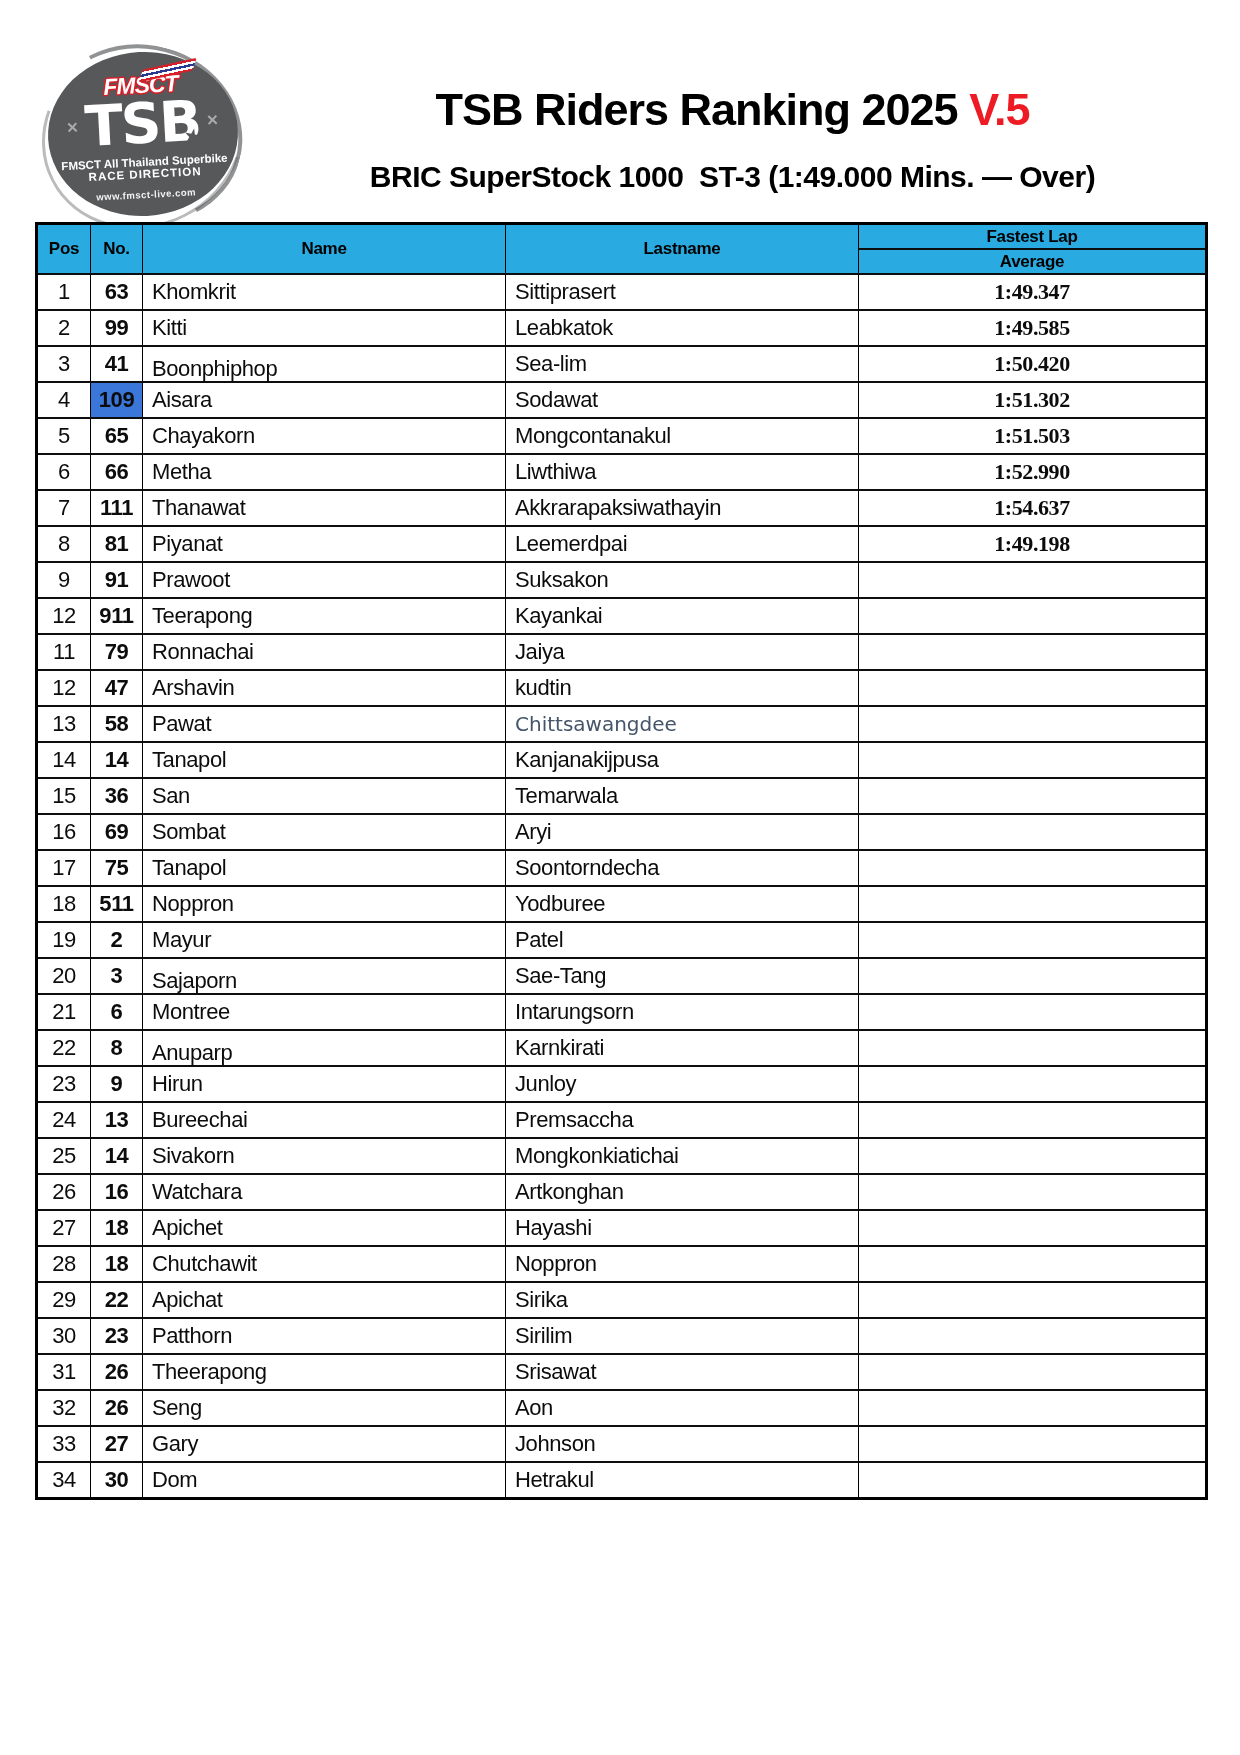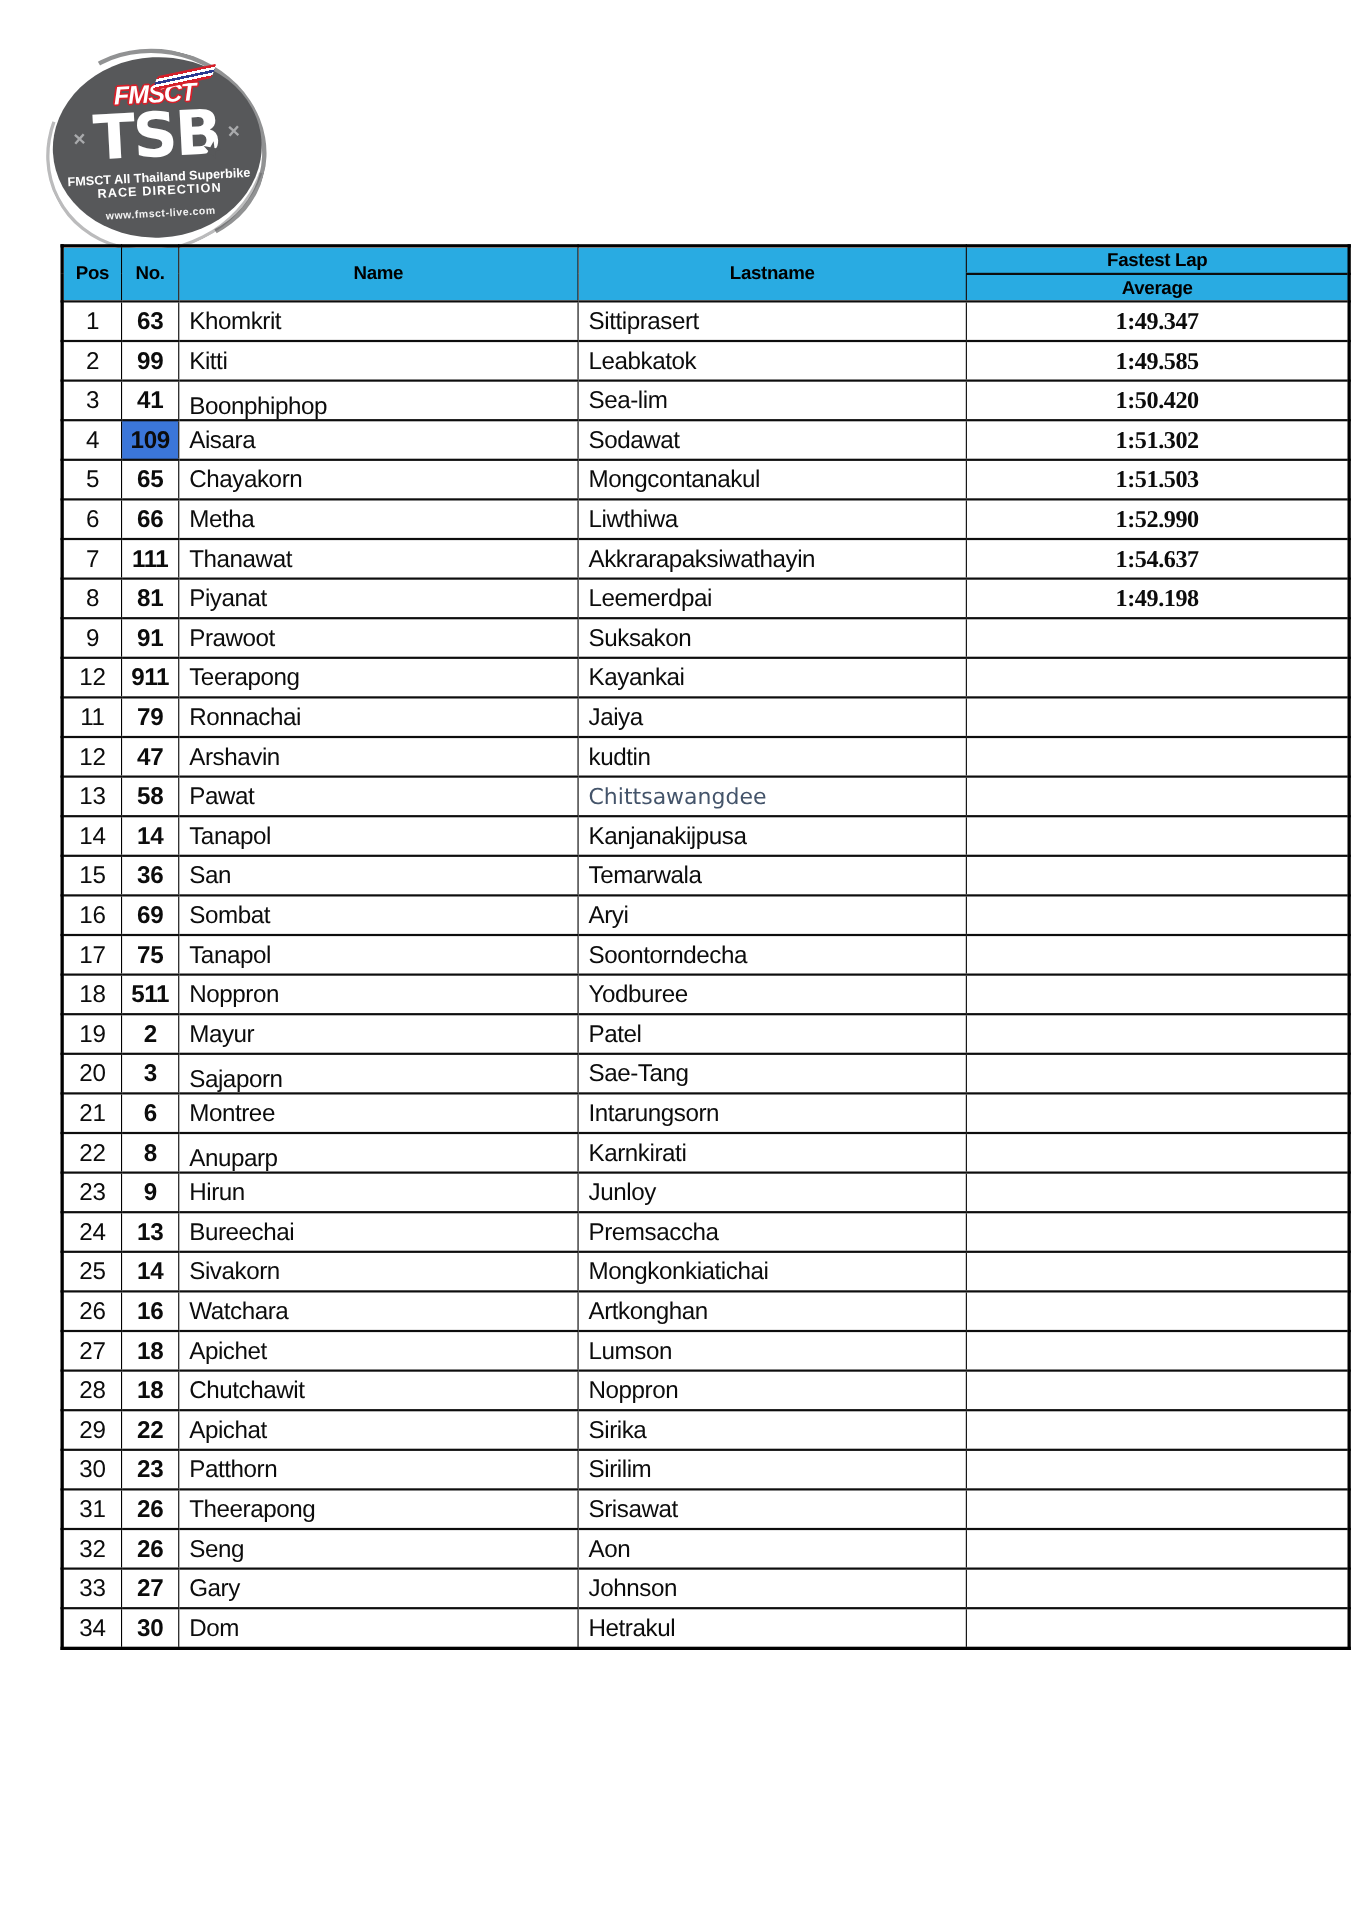--- a/index.html
+++ b/index.html
@@ -65,21 +65,20 @@
   .doc-subtitle{
     margin:24px 0 0 0;font-size:30px;font-weight:bold;color:#000;letter-spacing:-.5px;
     white-space:pre-wrap;
   }
 
   
   table.ranking{
     position:absolute;left:35px;top:222px;width:1170px;
     border-collapse:collapse;table-layout:fixed;
     border:3px solid #000;
-    margin-left:20px;
   }
   .ranking th,.ranking td{
     border-left:1.5px solid #000;border-right:1.5px solid #000;
     border-top:2.2px solid #0d0d0d;border-bottom:2.2px solid #0d0d0d;
     padding:0;overflow:hidden;white-space:nowrap;
   }
   .ranking thead th{
     background:var(--header-bg);color:#000;font-weight:bold;font-size:17px;
     letter-spacing:-.3px;height:23px;text-align:center;vertical-align:middle;
   }
@@ -113,20 +112,24 @@
       <span class="logo-x">×</span>
       <span class="logo-tsb">TSB</span>
       <span class="logo-x">×</span>
       <span class="logo-star">★</span>
     </div>
     <div class="logo-line1">FMSCT All Thailand Superbike</div>
     <div class="logo-line2">RACE DIRECTION</div>
     <div class="logo-url">www.fmsct-live.com</div>
   </div>
 
+  <div class="doc-header">
+    <h1 class="doc-title"><span>TSB Riders Ranking 2025</span> <span class="ver">V.5</span></h1>
+    <h2 class="doc-subtitle">BRIC SuperStock 1000  ST-3 (1:49.000 Mins. — Over)</h2>
+  </div>
 
   <table class="ranking">
     <colgroup>
       <col style="width:54px">
         <col style="width:52px">
         <col style="width:363px">
         <col style="width:353px">
         <col style="width:348px">
     </colgroup>
     <thead>
@@ -321,21 +324,21 @@
       <td class="pos">26</td>
       <td class="no">16</td>
       <td class="name">Watchara</td>
       <td class="lastname">Artkonghan</td>
       <td class="time"></td>
     </tr>
         <tr>
       <td class="pos">27</td>
       <td class="no">18</td>
       <td class="name">Apichet</td>
-      <td class="lastname">Lumson</td>
+      <td class="lastname">Hayashi</td>
       <td class="time"></td>
     </tr>
         <tr>
       <td class="pos">28</td>
       <td class="no">18</td>
       <td class="name">Chutchawit</td>
       <td class="lastname">Noppron</td>
       <td class="time"></td>
     </tr>
         <tr>

